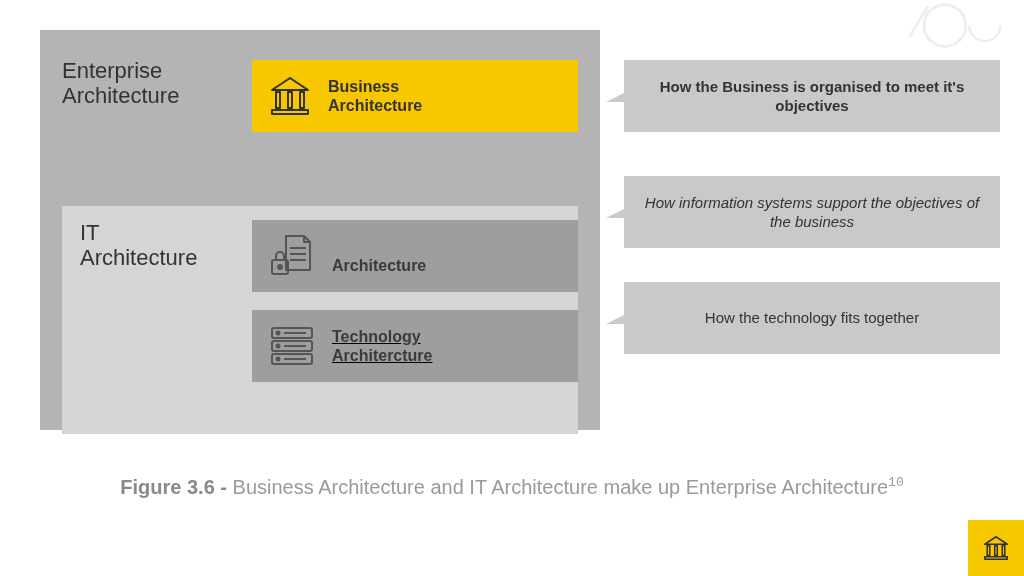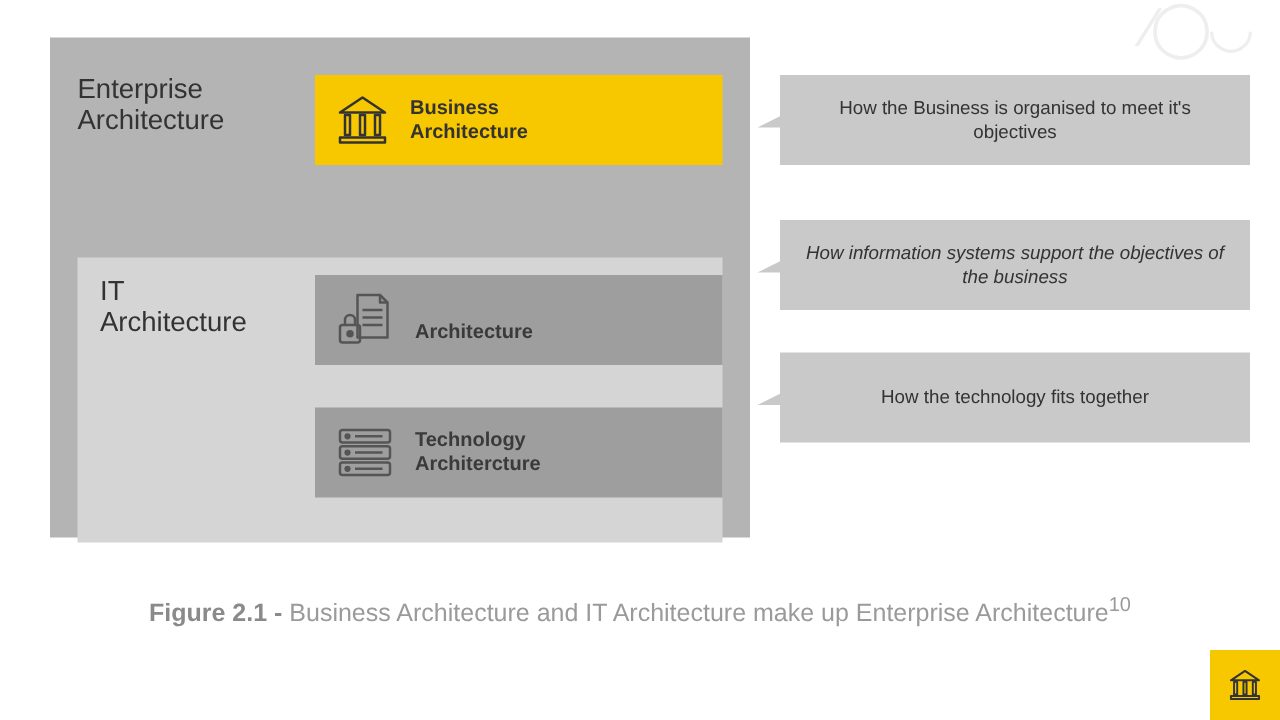--- a/index.html
+++ b/index.html
@@ -71,22 +71,23 @@
     .block-grey {
       background: #9e9e9e;
     }
     .block-is {
       left: 190px;
       top: 14px;
       width: 326px;
     }
     .block-tech {
       left: 190px;
-      top: 120px;
+      top: 104px;
       width: 326px;
+      text-decoration: underline;
     }
     .block-text {
       font-size: 16px;
       font-weight: 600;
       color: #333;
       line-height: 1.2;
       margin-left: 14px;
       width: 180px;
     }
     .block-grey .block-text { color: #3a3a3a; }
@@ -112,41 +113,42 @@
     .callout::before {
       content: "";
       position: absolute;
       left: -18px;
       top: 50%;
       border-top: 10px solid transparent;
       border-bottom: 0 solid transparent;
       border-right: 20px solid #c9c9c9;
       transform: translateY(-4px);
     }
-    .c1 { top: 60px; }
+    .c1 { top: 60px; font-weight: bold; }
     .c2 { top: 176px; font-style: italic; }
     .c3 { top: 282px; }
 
     .caption {
       position: absolute;
       left: 0;
       top: 474px;
       width: 1024px;
       text-align: center;
       color: #9a9a9a;
       font-size: 20px;
       line-height: 1.35;
       padding: 0 90px;
     }
     .caption strong {
       font-weight: 700;
       color: #8a8a8a;
     }
     .caption sup {
-      font-size: 16px;
+      font-size: 13px;
+      font-family: Liberation Mono, monospace;
     }
     .corner {
       position: absolute;
       right: 0;
       bottom: 0;
       width: 56px;
       height: 56px;
       background: #f7c800;
       display: flex;
       align-items: center;
@@ -241,21 +243,21 @@
   <span>How the Business is organised to meet it's objectives</span>
 </div>
 <div class="callout c2">
   <span>How information systems support the objectives of the business</span>
 </div>
 <div class="callout c3">
   <span>How the technology fits together</span>
 </div>
 
 <div class="caption">
-  <strong>Figure 2.1 -</strong><span> Business Architecture and IT Architecture make up Enterprise Architecture</span><sup>10</sup>
+  <strong>Figure 3.6 -</strong><span> Business Architecture and IT Architecture make up Enterprise Architecture</span><sup>10</sup>
 </div>
 
 <div class="corner">
   <svg width="30" height="30" viewBox="0 0 48 48">
     <g stroke="#333" stroke-width="2.5" fill="none" stroke-linejoin="round">
       <path d="M6 18 L24 6 L42 18 Z"></path>
       <rect x="10" y="20" width="4" height="16"></rect>
       <rect x="22" y="20" width="4" height="16"></rect>
       <rect x="34" y="20" width="4" height="16"></rect>
       <rect x="6" y="38" width="36" height="4"></rect>

